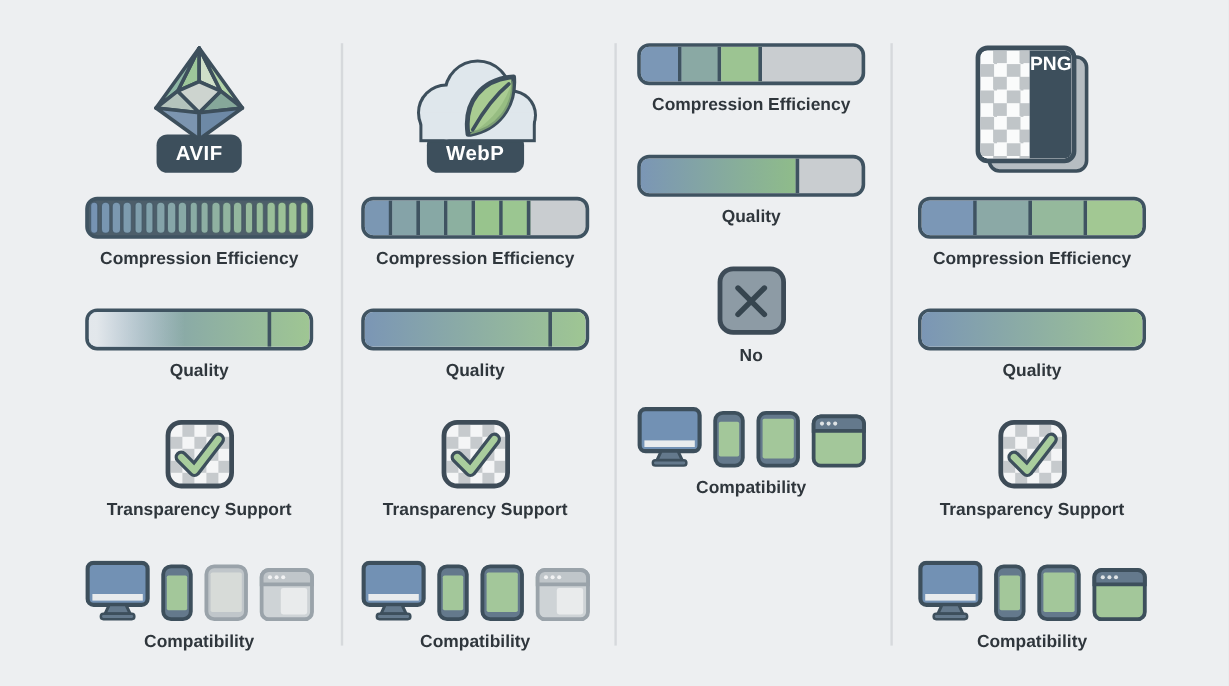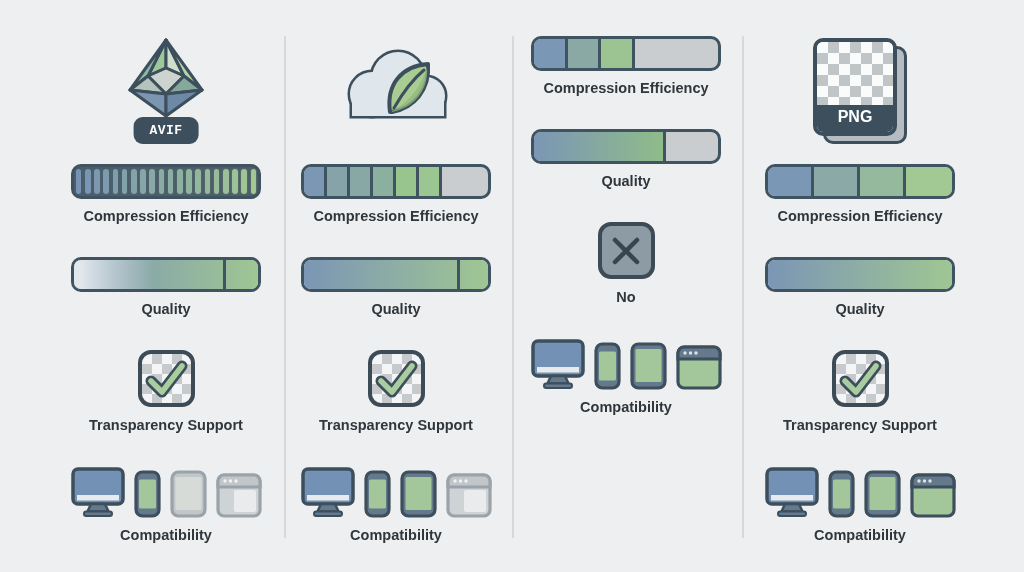--- a/index.html
+++ b/index.html
@@ -3,33 +3,33 @@
 <meta charset="utf-8">
 <style>
   html,body{margin:0;padding:0;background:#e4e6e8;}
   .stage{position:relative;width:1024px;height:572px;background:#edeff1;overflow:hidden;
          font-family:"Liberation Sans",sans-serif;color:#2f363c;}
   .vdiv{position:absolute;top:36px;height:502px;width:2px;background:#d6d9dc;}
   .col{position:absolute;top:36px;width:230px;display:flex;flex-direction:column;align-items:center;}
   .fmt-icon{position:relative;height:108px;margin-bottom:20px;display:flex;align-items:flex-end;justify-content:center;}
   .fmt-icon svg{position:relative;z-index:2;display:block;}
   .fmt-badge{position:absolute;bottom:0;left:50%;transform:translateX(-50%);z-index:1;
-             background:#3d4f5c;color:#fff;font-weight:bold;font-size:13px;letter-spacing:.4px;
-             padding:6px 16px;border-radius:9px;white-space:nowrap;font-family:Liberation Mono, monospace;}
+             background:#3d4f5c;color:#fff;font-weight:bold;font-size:17px;letter-spacing:.4px;
+             padding:6px 16px;border-radius:9px;white-space:nowrap;}
   
   .jpeg-frame{width:80px;height:104px;border:4px solid #3d4f5c;border-radius:12px;background:#fbfcfc;
               display:flex;flex-direction:column;align-items:center;padding-top:5px;box-sizing:border-box;overflow:hidden;}
   .jpeg-band{margin-top:auto;width:100%;background:#3d4f5c;color:#fff;font-weight:bold;font-size:16px;
              text-align:center;padding:4px 0 7px;}
   
   .png-stack{position:relative;width:94px;height:106px;}
   .png-back{position:absolute;top:8px;left:10px;width:84px;height:98px;background:#b6bdc2;
             border:3px solid #3d4f5c;border-radius:10px;box-sizing:border-box;}
   .png-front{position:absolute;top:0;left:0;width:84px;height:98px;border:4px solid #3d4f5c;border-radius:10px;
-             background:#fff;box-sizing:border-box;overflow:hidden;display:flex;flex-direction:column;}
+             background:#fff;box-sizing:border-box;overflow:hidden;display:flex;}
   .png-checker{flex:1;background:repeating-conic-gradient(#c0c5c8 0% 25%, #fafbfb 0% 50%);background-size:22px 22px;}
   .png-band{background:#3d4f5c;color:#fff;font-weight:bold;font-size:16px;text-align:center;padding:3px 0 6px;}
   
   .bar{position:relative;width:190px;height:35px;border:3.5px solid #3f5361;border-radius:10px;
        background:#c9cdd0;overflow:hidden;display:flex;box-sizing:border-box;margin-bottom:9px;}
   .bar.striped{background:#4d5e6a;}
   .bar i{display:block;}
   .stripe{flex:1;margin:1px .8px;border:1.6px solid rgba(57,75,88,.75);border-radius:6px;}
   .seg{height:100%;border-right:3px solid #3f5361;box-sizing:border-box;}
   .seg.last-full{border-right:none;}
@@ -151,20 +151,21 @@
         <g fill="#dfe7ec">
           <circle cx="32" cy="52" r="22"></circle>
           <circle cx="58" cy="36" r="26"></circle>
           <circle cx="86" cy="54" r="19"></circle>
           <rect x="12" y="52" width="92" height="22"></rect>
         </g>
         <path d="M50 70 C46 42 62 24 88 22 C90 48 74 66 52 70 Z" fill="#a9cc92" stroke="#3d4f5c" stroke-width="4" stroke-linejoin="round"></path>
         <path d="M52 69 C66 62 80 48 87 25 C89 48 74 66 52 70 Z" fill="#92b87c" opacity=".75"></path>
         <path d="M54 66 C62 52 72 38 84 28" fill="none" stroke="#3d4f5c" stroke-width="3" stroke-linecap="round"></path>
       </svg>
+      <div class="fmt-badge">WebP</div>
     </div>
     <div class="bar">
         <i class="seg" style="width: 12.5%; background: rgb(123, 151, 179);"></i>
         <i class="seg" style="width: 12.5%; background: rgb(133, 163, 168);"></i>
         <i class="seg" style="width: 12.5%; background: rgb(135, 168, 165);"></i>
         <i class="seg" style="width: 12.5%; background: rgb(140, 176, 160);"></i>
         <i class="seg" style="width: 12.5%; background: rgb(152, 196, 141);"></i>
         <i class="seg" style="width: 12.5%; background: rgb(155, 198, 145);"></i>
       </div>
     <div class="lbl">Compression Efficiency</div>

